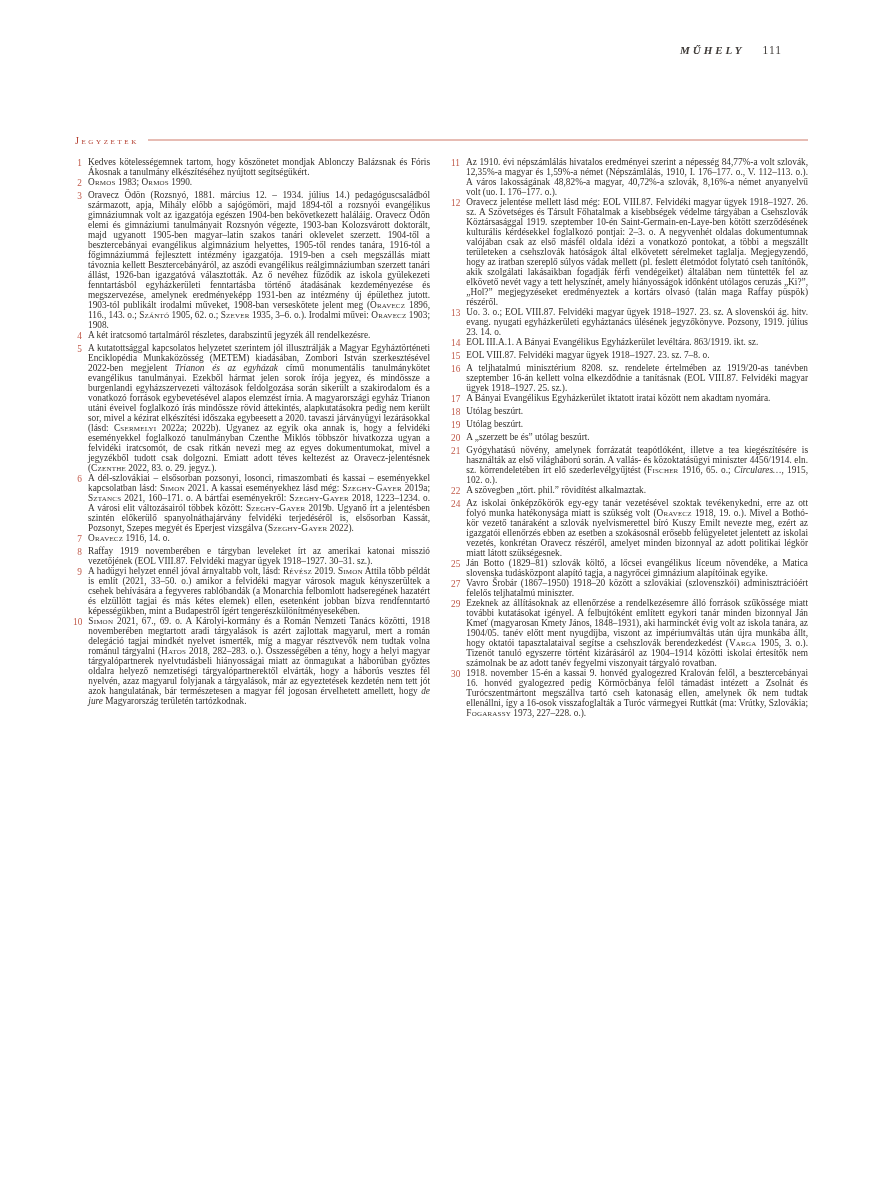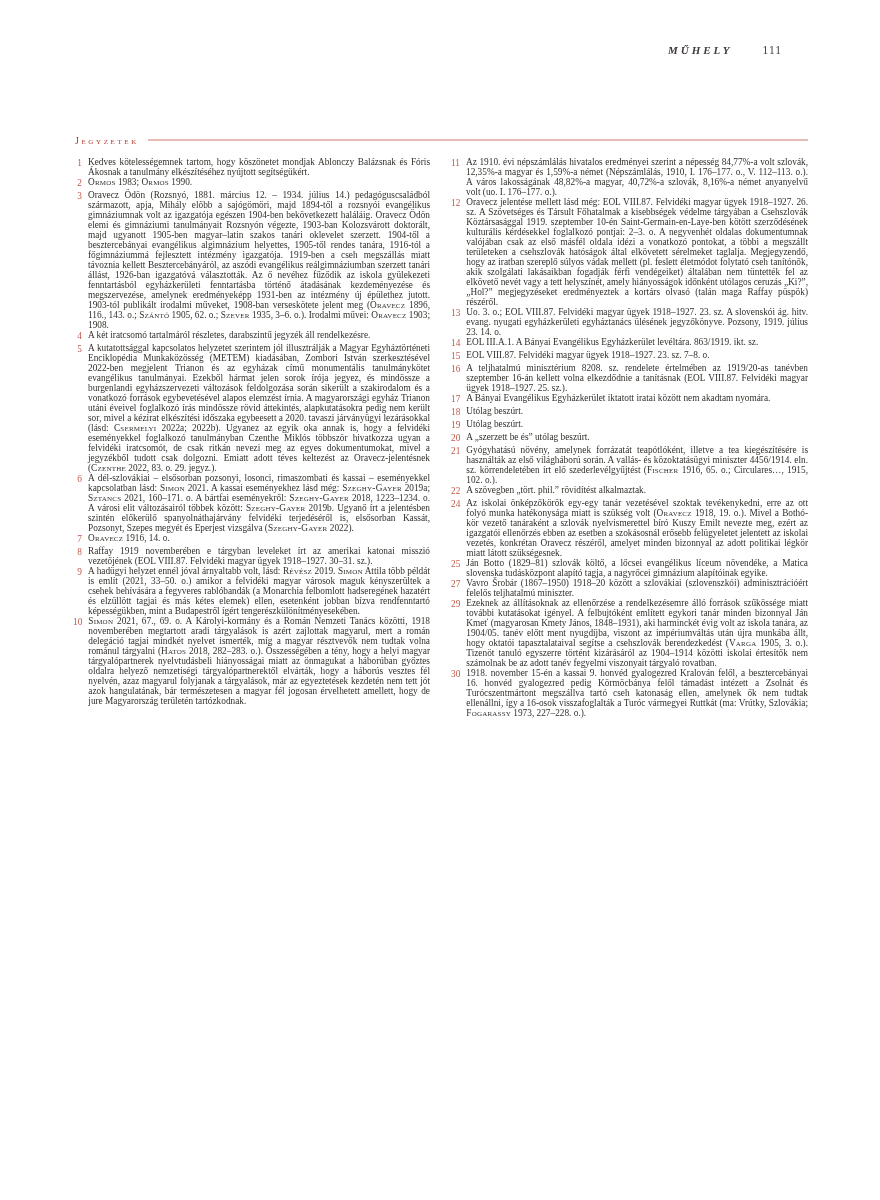--- a/index.html
+++ b/index.html
@@ -9,39 +9,39 @@
     --ink:#332f2a;
     --head:#3f3b38;
     --paper:#ffffff;
   }
   *{margin:0;padding:0;box-sizing:border-box;}
   html,body{background:#fff;}
   body{width:880px;height:1200px;font-family:"Liberation Serif","DejaVu Serif",serif;}
   .page{position:relative;width:880px;height:1200px;background:var(--paper);overflow:hidden;}
 
   
-  .running{position:absolute;top:44px;right:98px;display:flex;align-items:center;gap:30px;color:var(--head);}
+  .running{position:absolute;top:44px;right:98px;display:flex;align-items:center;gap:18px;color:var(--head);}
   .running .section{font-style:italic;font-weight:bold;font-size:11px;letter-spacing:3px;}
   .running .pageno{font-size:11.5px;letter-spacing:1px;}
 
   
   .notes-header{position:absolute;top:135px;left:75px;right:72px;display:flex;align-items:center;}
   .notes-title{font-variant:small-caps;letter-spacing:2.6px;font-size:10px;color:var(--accent);white-space:nowrap;}
   .heading-rule{flex:1 1 auto;height:2px;background:var(--rule);margin-left:9px;margin-top:-1px;}
 
   
   .columns{position:absolute;top:157px;left:73px;display:flex;gap:21px;}
   .col{width:357px;}
   .note{display:flex;align-items:flex-start;}
   .note .num{flex:0 0 15px;text-align:right;padding-right:6px;color:var(--num);
              font-size:9.3px;line-height:13.05px;}
   .note .txt{flex:1 1 auto;text-align:justify;color:var(--ink);font-size:9.3px;line-height:10px;
              text-justify:inter-word;}
   .sc{font-variant:small-caps;letter-spacing:0.2px;}
-  .i{}
+  .i{font-style:italic;}
 </style>
 </head>
 <body>
 
 <div class="page">
 
   <header class="running">
     <span class="section">MŰHELY</span>
     <span class="pageno">111</span>
   </header>

